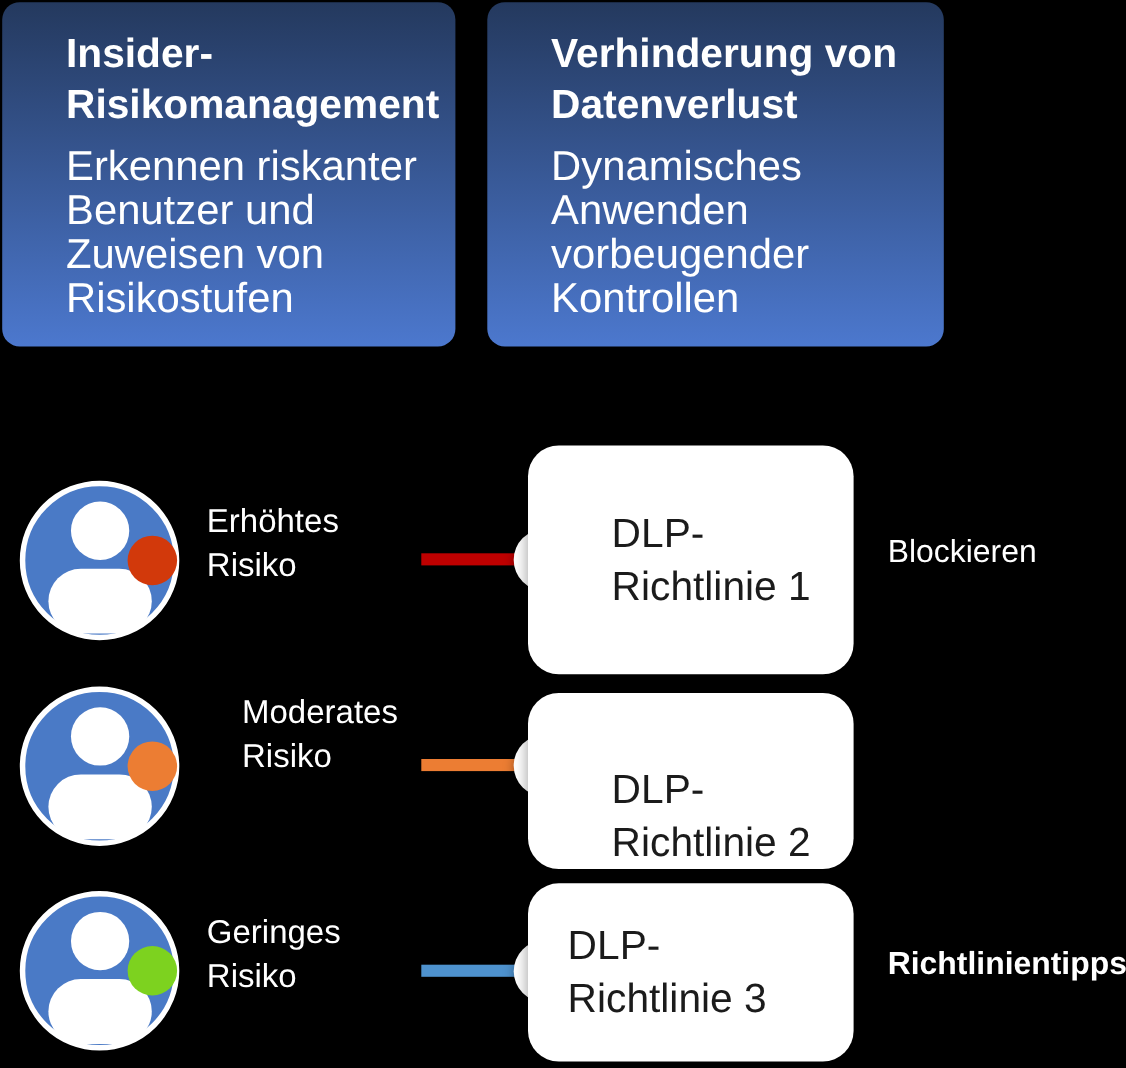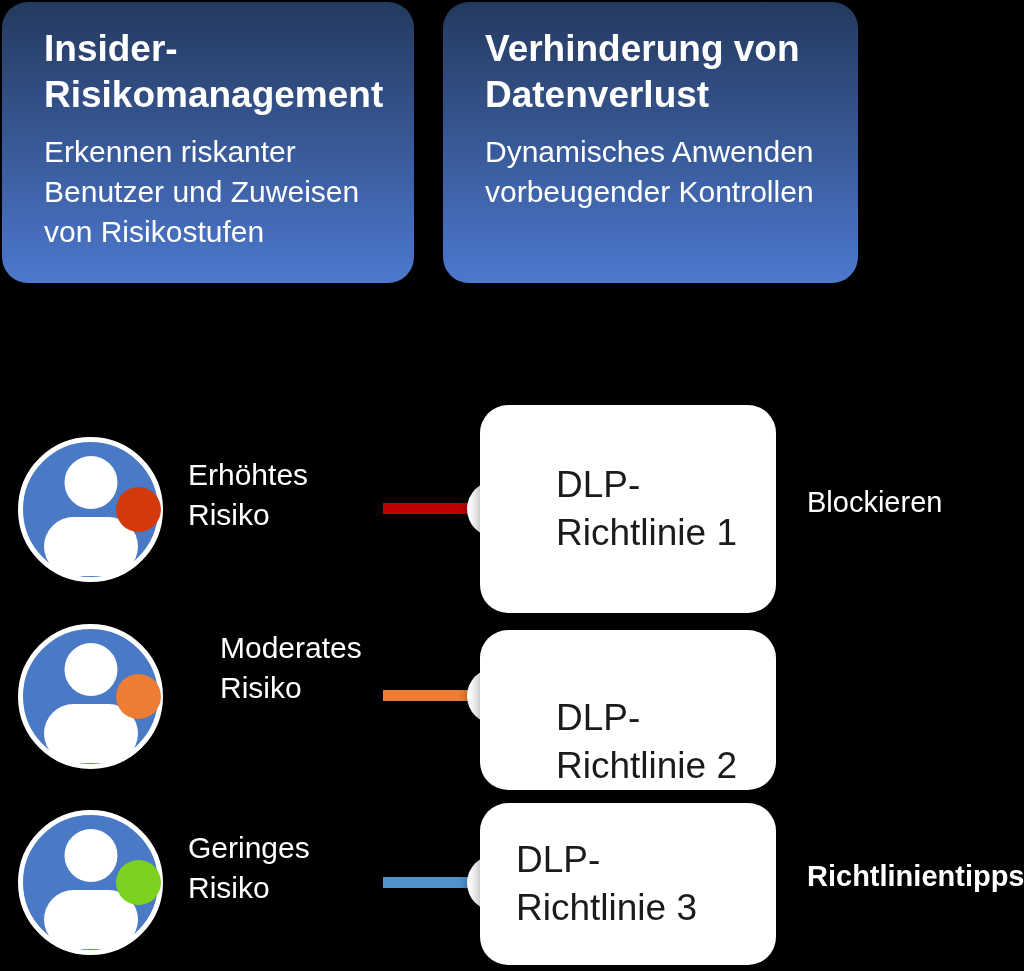--- a/index.html
+++ b/index.html
@@ -2,28 +2,28 @@
 <html style="--card-gradient-top: #24395E; --card-gradient-bottom: #4C78CE; --person-blue: #4A7AC6; --box-bg: #FFFFFF; --text-dark: #1B1B1B; --text-light: #FFFFFF;"><head>
 <meta charset="utf-8">
 <style>
   html,body{margin:0;padding:0;background:#000;}
   .stage{
     position:relative;width:1024px;height:971px;background:#000000;
     font-family:"Liberation Sans",sans-serif;overflow:hidden;
   }
   
   .card{
-    position:absolute;top:2px;height:281px;border-radius:26px;
+    position:absolute;top:2px;height:313px;border-radius:16px;
     background:linear-gradient(180deg,var(--card-gradient-top) 0%,var(--card-gradient-bottom) 100%);
-    color:var(--text-light);box-sizing:border-box;padding:24px 26px 0 42px;
+    color:var(--text-light);box-sizing:border-box;padding:24px 26px 0 58px;
   }
   .card-1{left:2px;width:412px;}
   .card-2{left:443px;width:415px;}
   .card-title{font-size:37px;font-weight:700;line-height:46px;margin:0;}
-  .card-desc{font-size:30px;font-weight:400;line-height:40px;margin-top:14px;}
+  .card-desc{font-size:38px;font-weight:400;line-height:40px;margin-top:14px;}
 
   
   .person{position:absolute;left:18px;width:145px;height:145px;}
   .person-circle{
     position:absolute;inset:0;border-radius:50%;
     background:var(--person-blue);border:5px solid #ffffff;box-sizing:border-box;
     box-shadow:0 3px 10px rgba(0,0,0,0.45);
   }
   .person-head{position:absolute;left:50%;transform:translateX(-50%);top:19px;width:53px;height:53px;border-radius:50%;background:#ffffff;}
   .person-body{position:absolute;left:50%;transform:translateX(-50%);top:80px;width:94px;height:59px;border-radius:30px;background:#ffffff;}

